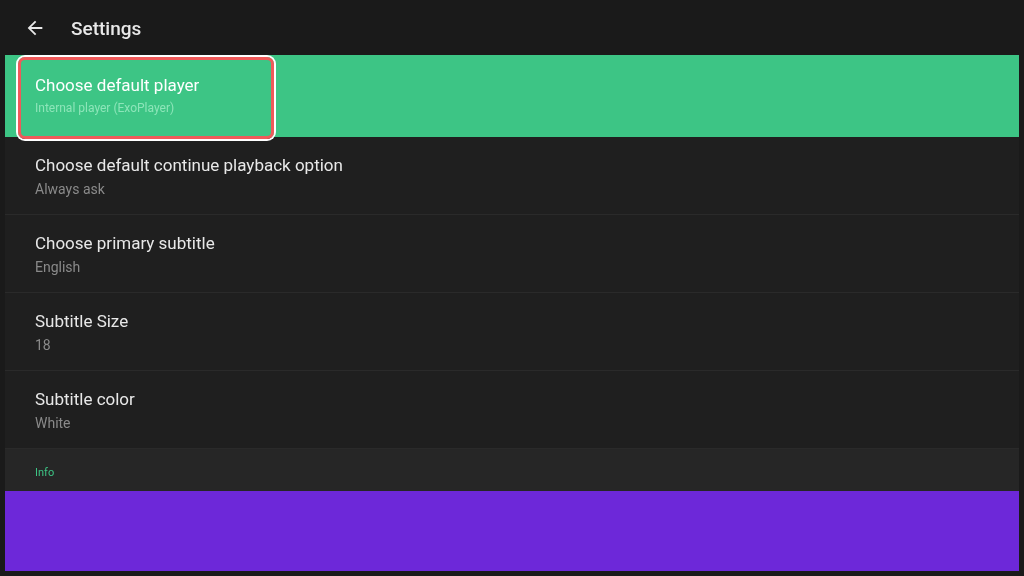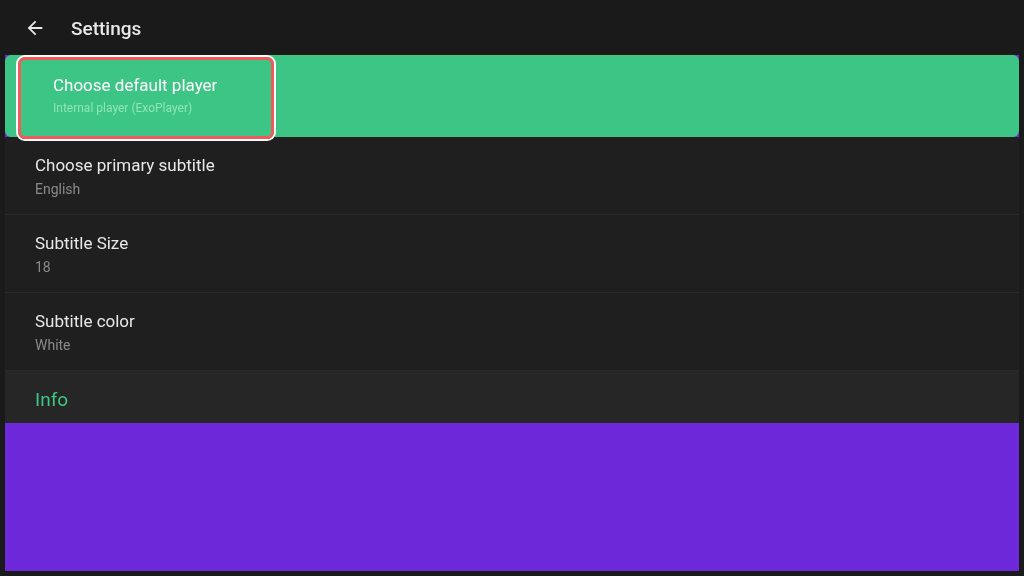--- a/index.html
+++ b/index.html
@@ -62,23 +62,22 @@
     width: 256px;
     height: 82px;
     border: 3px solid #f05a5a;
     border-radius: 7px;
     box-shadow: 0 0 0 2px #ffffff;
     pointer-events: none;
     z-index: 10;
   }
   .item-selected {
     background: #3dc585;
-    padding: 20px 30px 18px 48px;
+    padding: 20px 30px 18px 30px;
     min-height: 82px;
-    border-radius: 6px;
   }
   .item-selected .item-title {
     color: #ffffff;
     font-size: 17px;
     font-weight: 400;
     margin-bottom: 6px;
   }
   .item-selected .item-subtitle {
     color: #8de5b9;
     font-size: 12px;
@@ -110,21 +109,21 @@
     color: #3dc585;
     font-size: 15px;
     font-weight: 400;
   }
   .section-header-bottom {
     background: #262626;
     padding: 17px 30px 12px 30px;
   }
   .section-header-bottom .section-title {
     color: #3dc585;
-    font-size: 19px;
+    font-size: 11px;
     font-weight: 400;
   }
 </style>
 </head>
 <body>
 
 <div class="container">
   <div class="inner">
     <div class="header">
       <div class="back-icon">
@@ -138,20 +137,24 @@
     <div class="list">
 
       <div class="highlighted-wrapper">
         <div class="highlight-box"></div>
         <div class="item-selected">
           <div class="item-title">Choose default player</div>
           <div class="item-subtitle">Internal player (ExoPlayer)</div>
         </div>
       </div>
 
+      <div class="item">
+        <div class="item-title">Choose default continue playback option</div>
+        <div class="item-subtitle">Always ask</div>
+      </div>
 
 
       <div class="item">
         <div class="item-title">Choose primary subtitle</div>
         <div class="item-subtitle">English</div>
       </div>
 
       <div class="item">
         <div class="item-title">Subtitle Size</div>
         <div class="item-subtitle">18</div>

